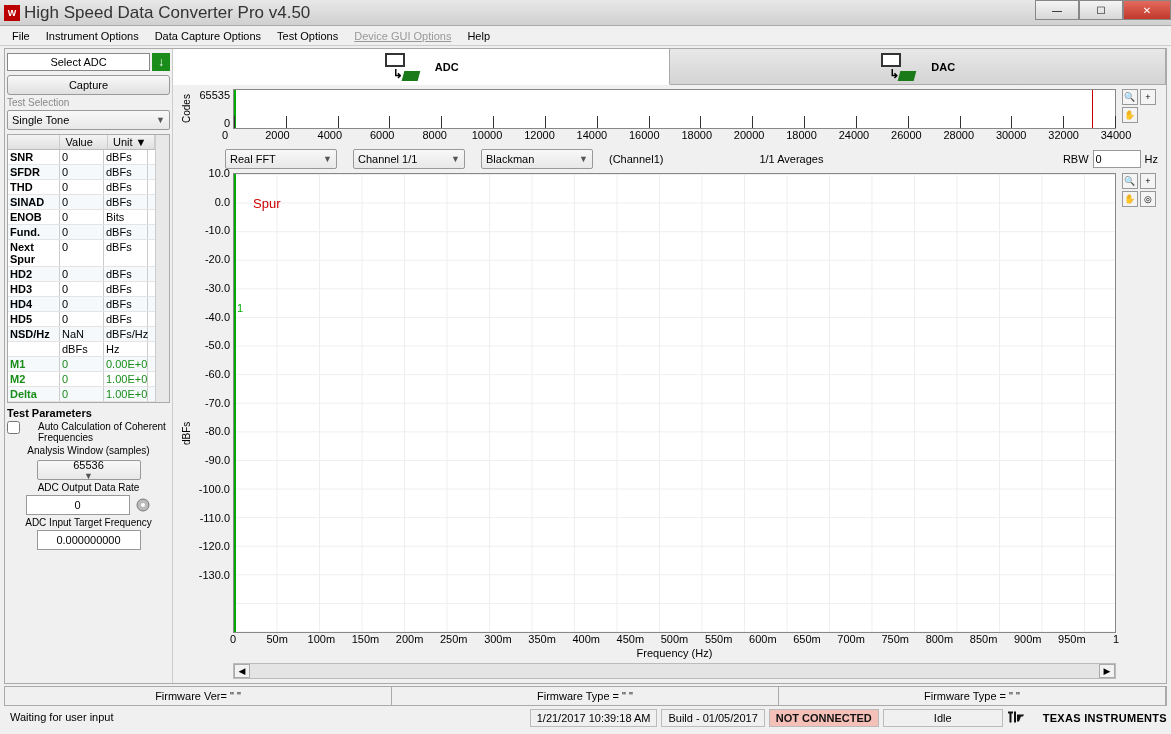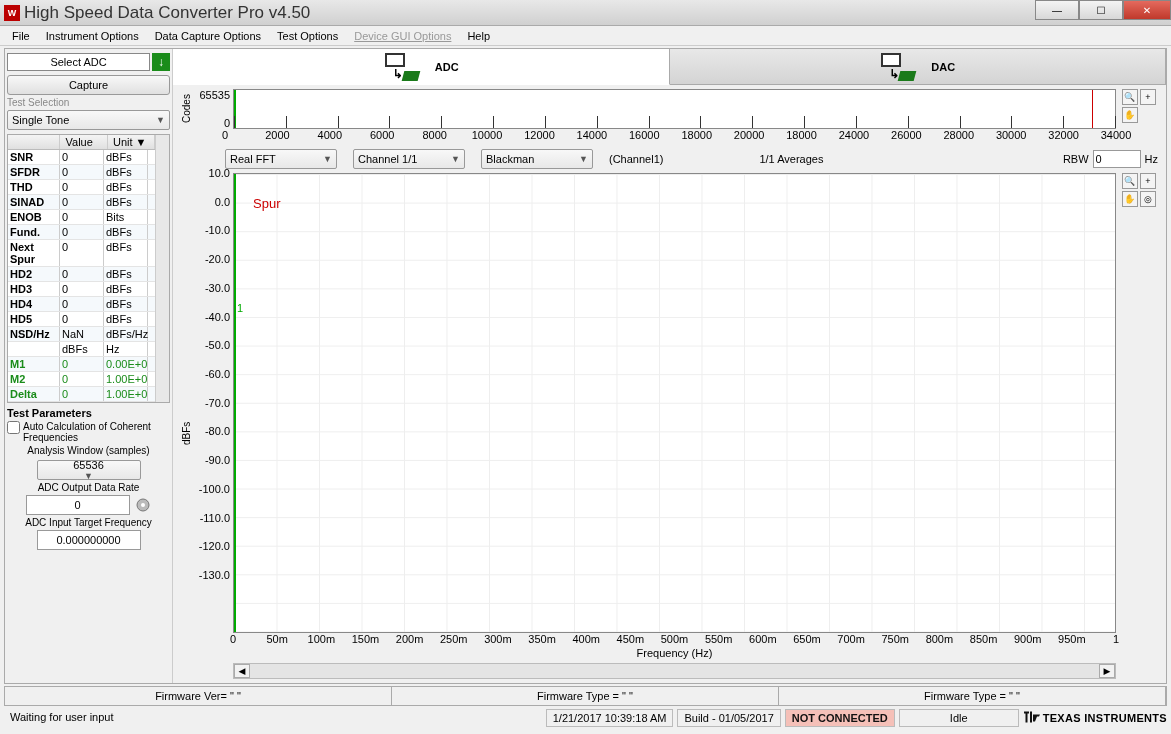--- a/index.html
+++ b/index.html
@@ -51,21 +51,21 @@
 .results-body { height: auto; }
 .results-row { display: flex; border-bottom: 1px solid #e4e4e4; background: #fff; }
 .results-row:nth-child(even) { background: #f5f9fc; }
 .results-row .col-name { font-weight: bold; }
 .results-row.m { color: #1a8c1a; }
 .scroll-stub { width: 14px; background: #e8e8e8; border-left: 1px solid #ccc; }
 
 
 .test-params { margin-top: 4px; font-size: 10px; }
 .test-params .hdr { font-weight: bold; font-size: 11px; }
-.test-params label { display: flex; align-items: flex-start; gap: 3px; margin-top: 2px; }
+.test-params label { display: flex; align-items: flex-start; gap: 18px; margin-top: 2px; }
 .test-params .sublabel { font-size: 10px; text-align: center; margin-top: 2px; }
 .test-params .num-combo { display: flex; justify-content: center; margin-top: 2px; }
 .test-params .num-combo .combo { width: 104px; justify-content: center; flex-direction: column; }
 .test-params .num-input-row { display: flex; justify-content: center; align-items: center; gap: 4px; margin-top: 2px; }
 .test-params .num-input { width: 104px; height: 20px; border: 1px solid #999; background: #fff; text-align: center; line-height: 18px; }
 .gear { width: 18px; height: 18px; }
 
 
 .content { flex: 1; display: flex; flex-direction: column; position: relative; }
 
@@ -121,21 +121,21 @@
 .fft-tools { width: 42px; display: flex; flex-wrap: wrap; gap: 2px; align-content: flex-start; padding-left: 6px; }
 
 
 .fw-row { display: flex; margin: 0 4px; border: 1px solid #aaa; height: 20px; }
 .fw-row > div { flex: 1; border-right: 1px solid #aaa; text-align: center; line-height: 18px; font-size: 11px; }
 
 .status-row { display: flex; align-items: center; height: 20px; margin: 2px 4px 0 4px; font-size: 11px; gap: 4px; }
 .status-row .statcell { border: 1px solid #bbb; padding: 0 6px; line-height: 16px; height: 18px; }
 .status-row .statcell.wide { flex: 1; border: none; }
 .status-row .notconn { background: #f5c0b8; color: #111; font-weight: bold; }
-.ti-logo { display: flex; align-items: center; gap: 0; font-weight: bold; letter-spacing: 0.3px; font-size: 11px; }
+.ti-logo { display: flex; align-items: center; gap: 16px; font-weight: bold; letter-spacing: 0.3px; font-size: 11px; }
 .ti-logo svg { width: 20px; height: 16px; }
 
 .results-wrap { display: flex; }
 .results-body-wrap { flex: 1; }
 </style>
 </head>
 <body>
 
 <div class="titlebar">
   <div class="app-icon">W</div>

